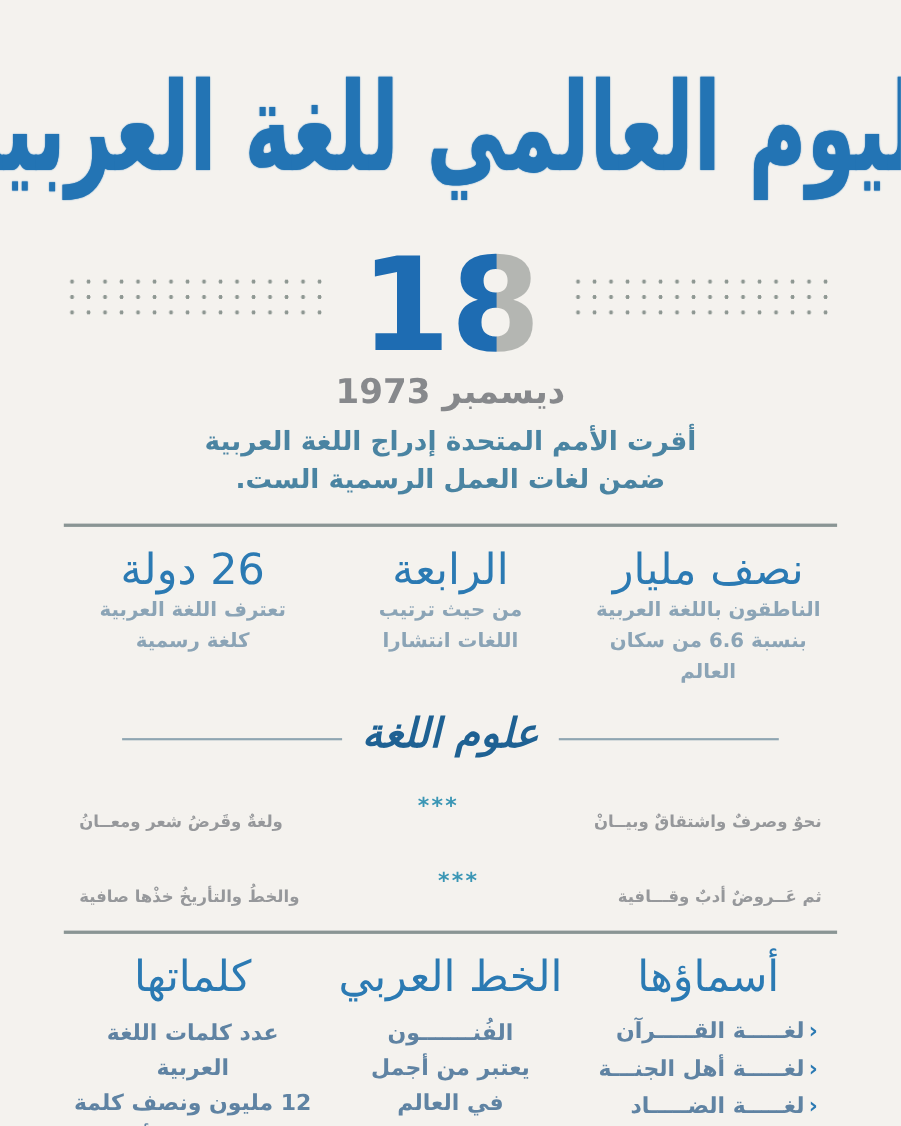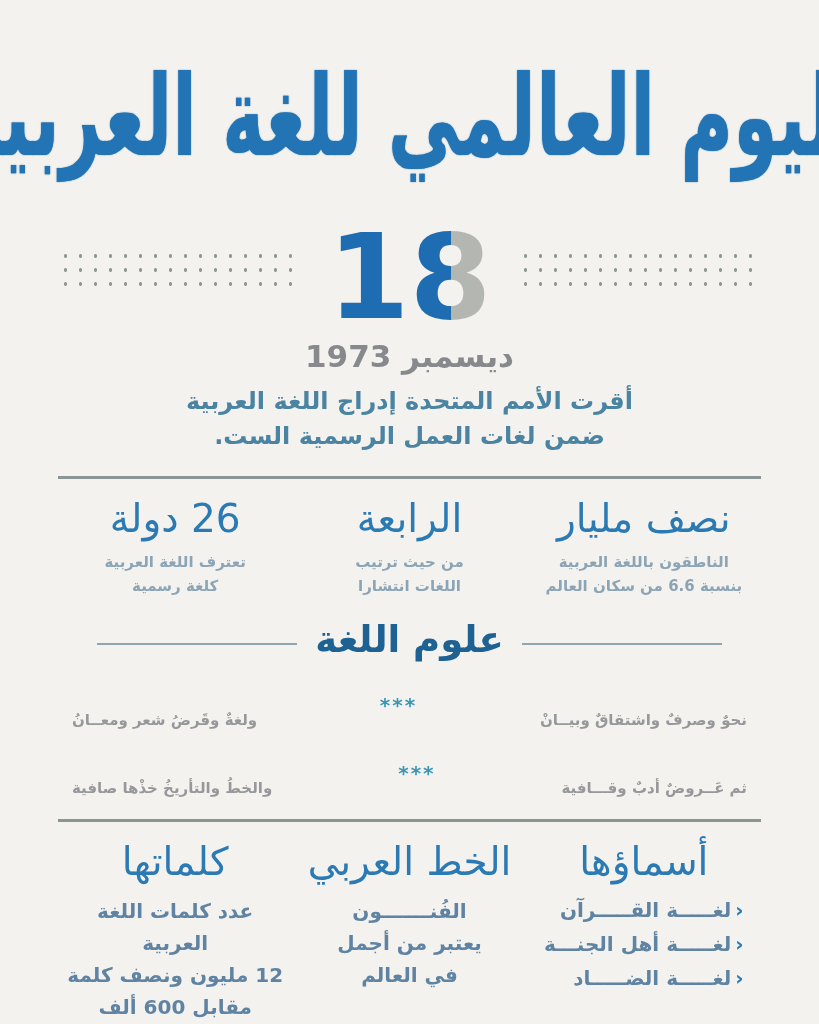--- a/index.html
+++ b/index.html
@@ -37,26 +37,26 @@
   
   .date-line{text-align:center;font-size:31px;font-weight:bold;color:#87898c;margin-top:2px;}
   .intro{margin-top:10px;text-align:center;color:#4a84a2;font-weight:bold;font-size:24px;line-height:1.45;}
 
   .divider{border:none;border-top:3px solid #8a9594;margin:22px 0 0 0;}
 
   
   .stats-row{display:flex;margin-top:18px;}
   .stat-col{flex:1;text-align:center;padding:0 6px;}
   .stat-heading{font-size:39px;font-weight:normal;color:#2b7ab3;line-height:1.15;}
-  .stat-sub{margin-top:10px;font-size:15px;font-weight:bold;color:#8ba4b6;line-height:1.55;}
+  .stat-sub{font-size:18px;font-weight:bold;color:#8ba4b6;line-height:1.55;}
   .stat-sub2{margin-top:10px;font-size:20px;font-weight:bold;color:#5f83a3;line-height:1.6;}
 
   
   .sciences-head{display:flex;align-items:center;justify-content:center;margin-top:20px;}
-  .sciences-title{font-size:37px;font-weight:bold;color:#1e6193;padding:0 18px;white-space:nowrap;}
+  .sciences-title{font-size:37px;font-weight:bold;color:#1e6193;padding:0 18px;white-space:nowrap;font-style:italic;}
   .side-line{flex:1;height:2px;background:#8fa6b2;margin-bottom:-10px;max-width:200px;}
 
   .verse{display:flex;align-items:center;justify-content:space-between;margin-top:20px;padding:0 14px;}
   .hemistich{font-size:15px;font-weight:bold;color:#96989b;white-space:nowrap;margin-top:30px;}
   .verse-sep{color:#3a96b5;font-size:20px;font-weight:bold;letter-spacing:2px;margin:0 10px;}
 
   
   .names-list{margin-top:8px;text-align:right;display:inline-block;}
   .name-item{font-size:20px;font-weight:bold;color:#5f83a3;line-height:1.7;white-space:nowrap;}
   .bullet{color:#2b7ab3;font-weight:bold;margin-left:4px;}

